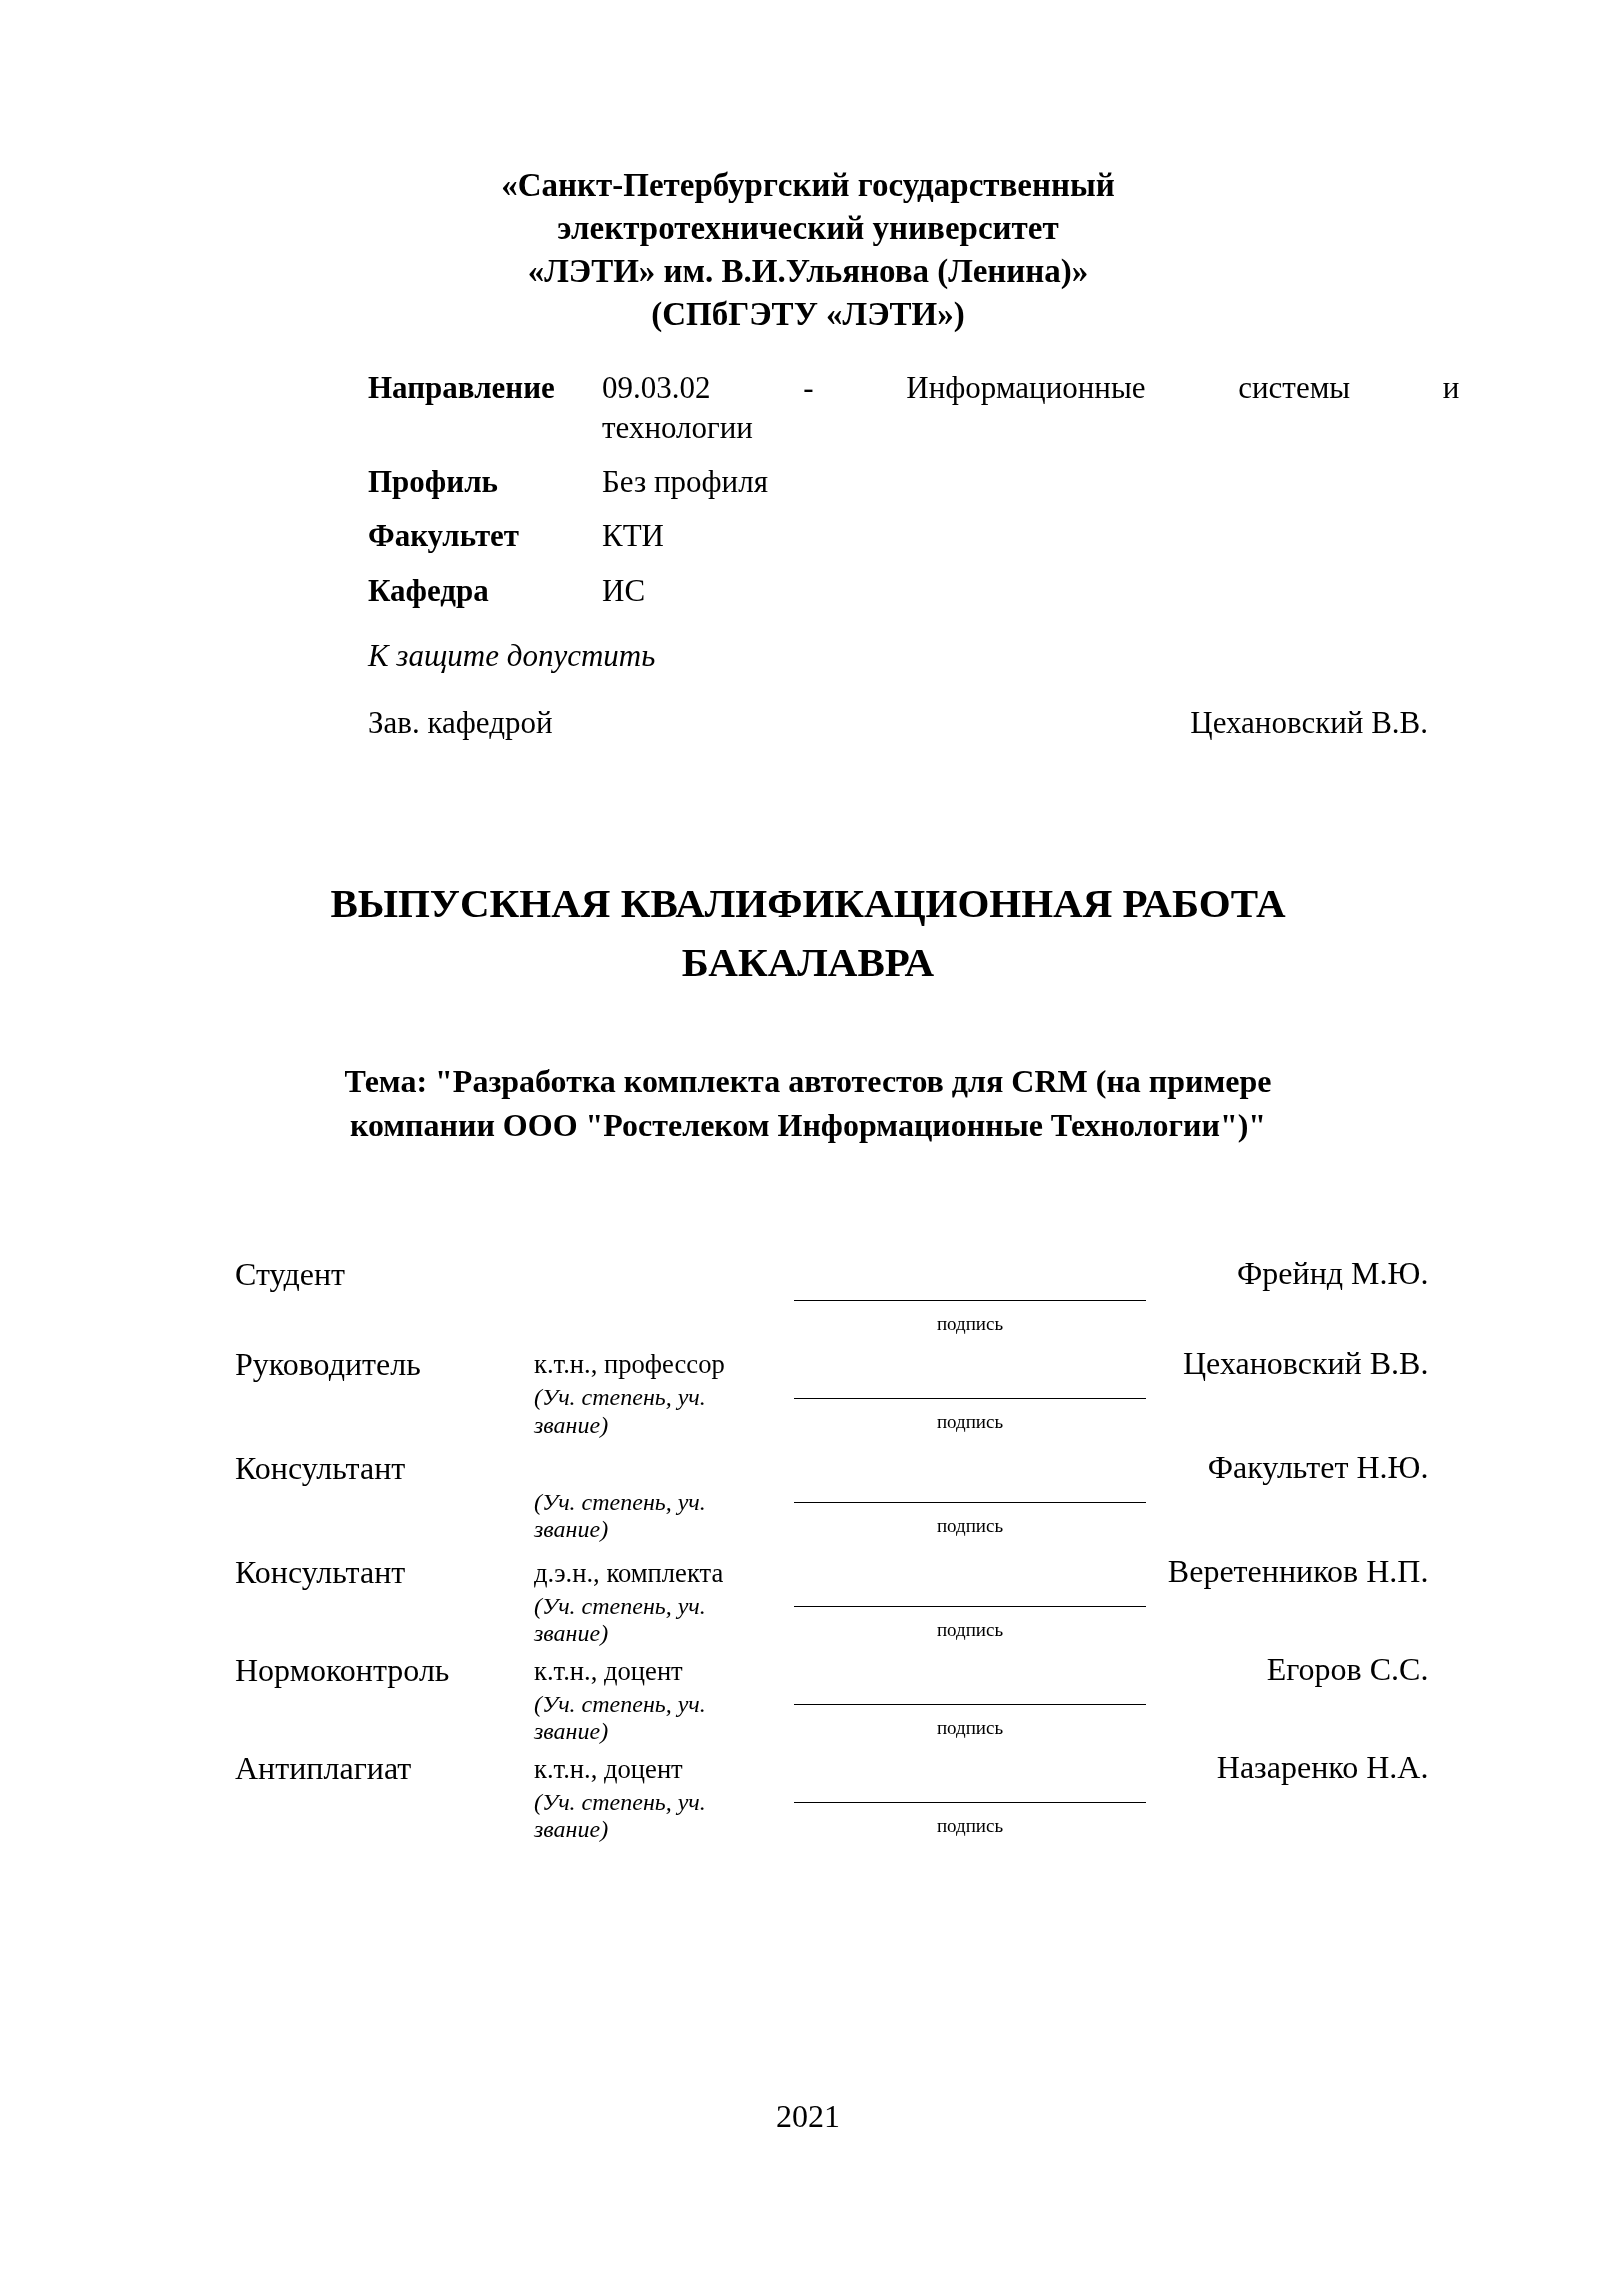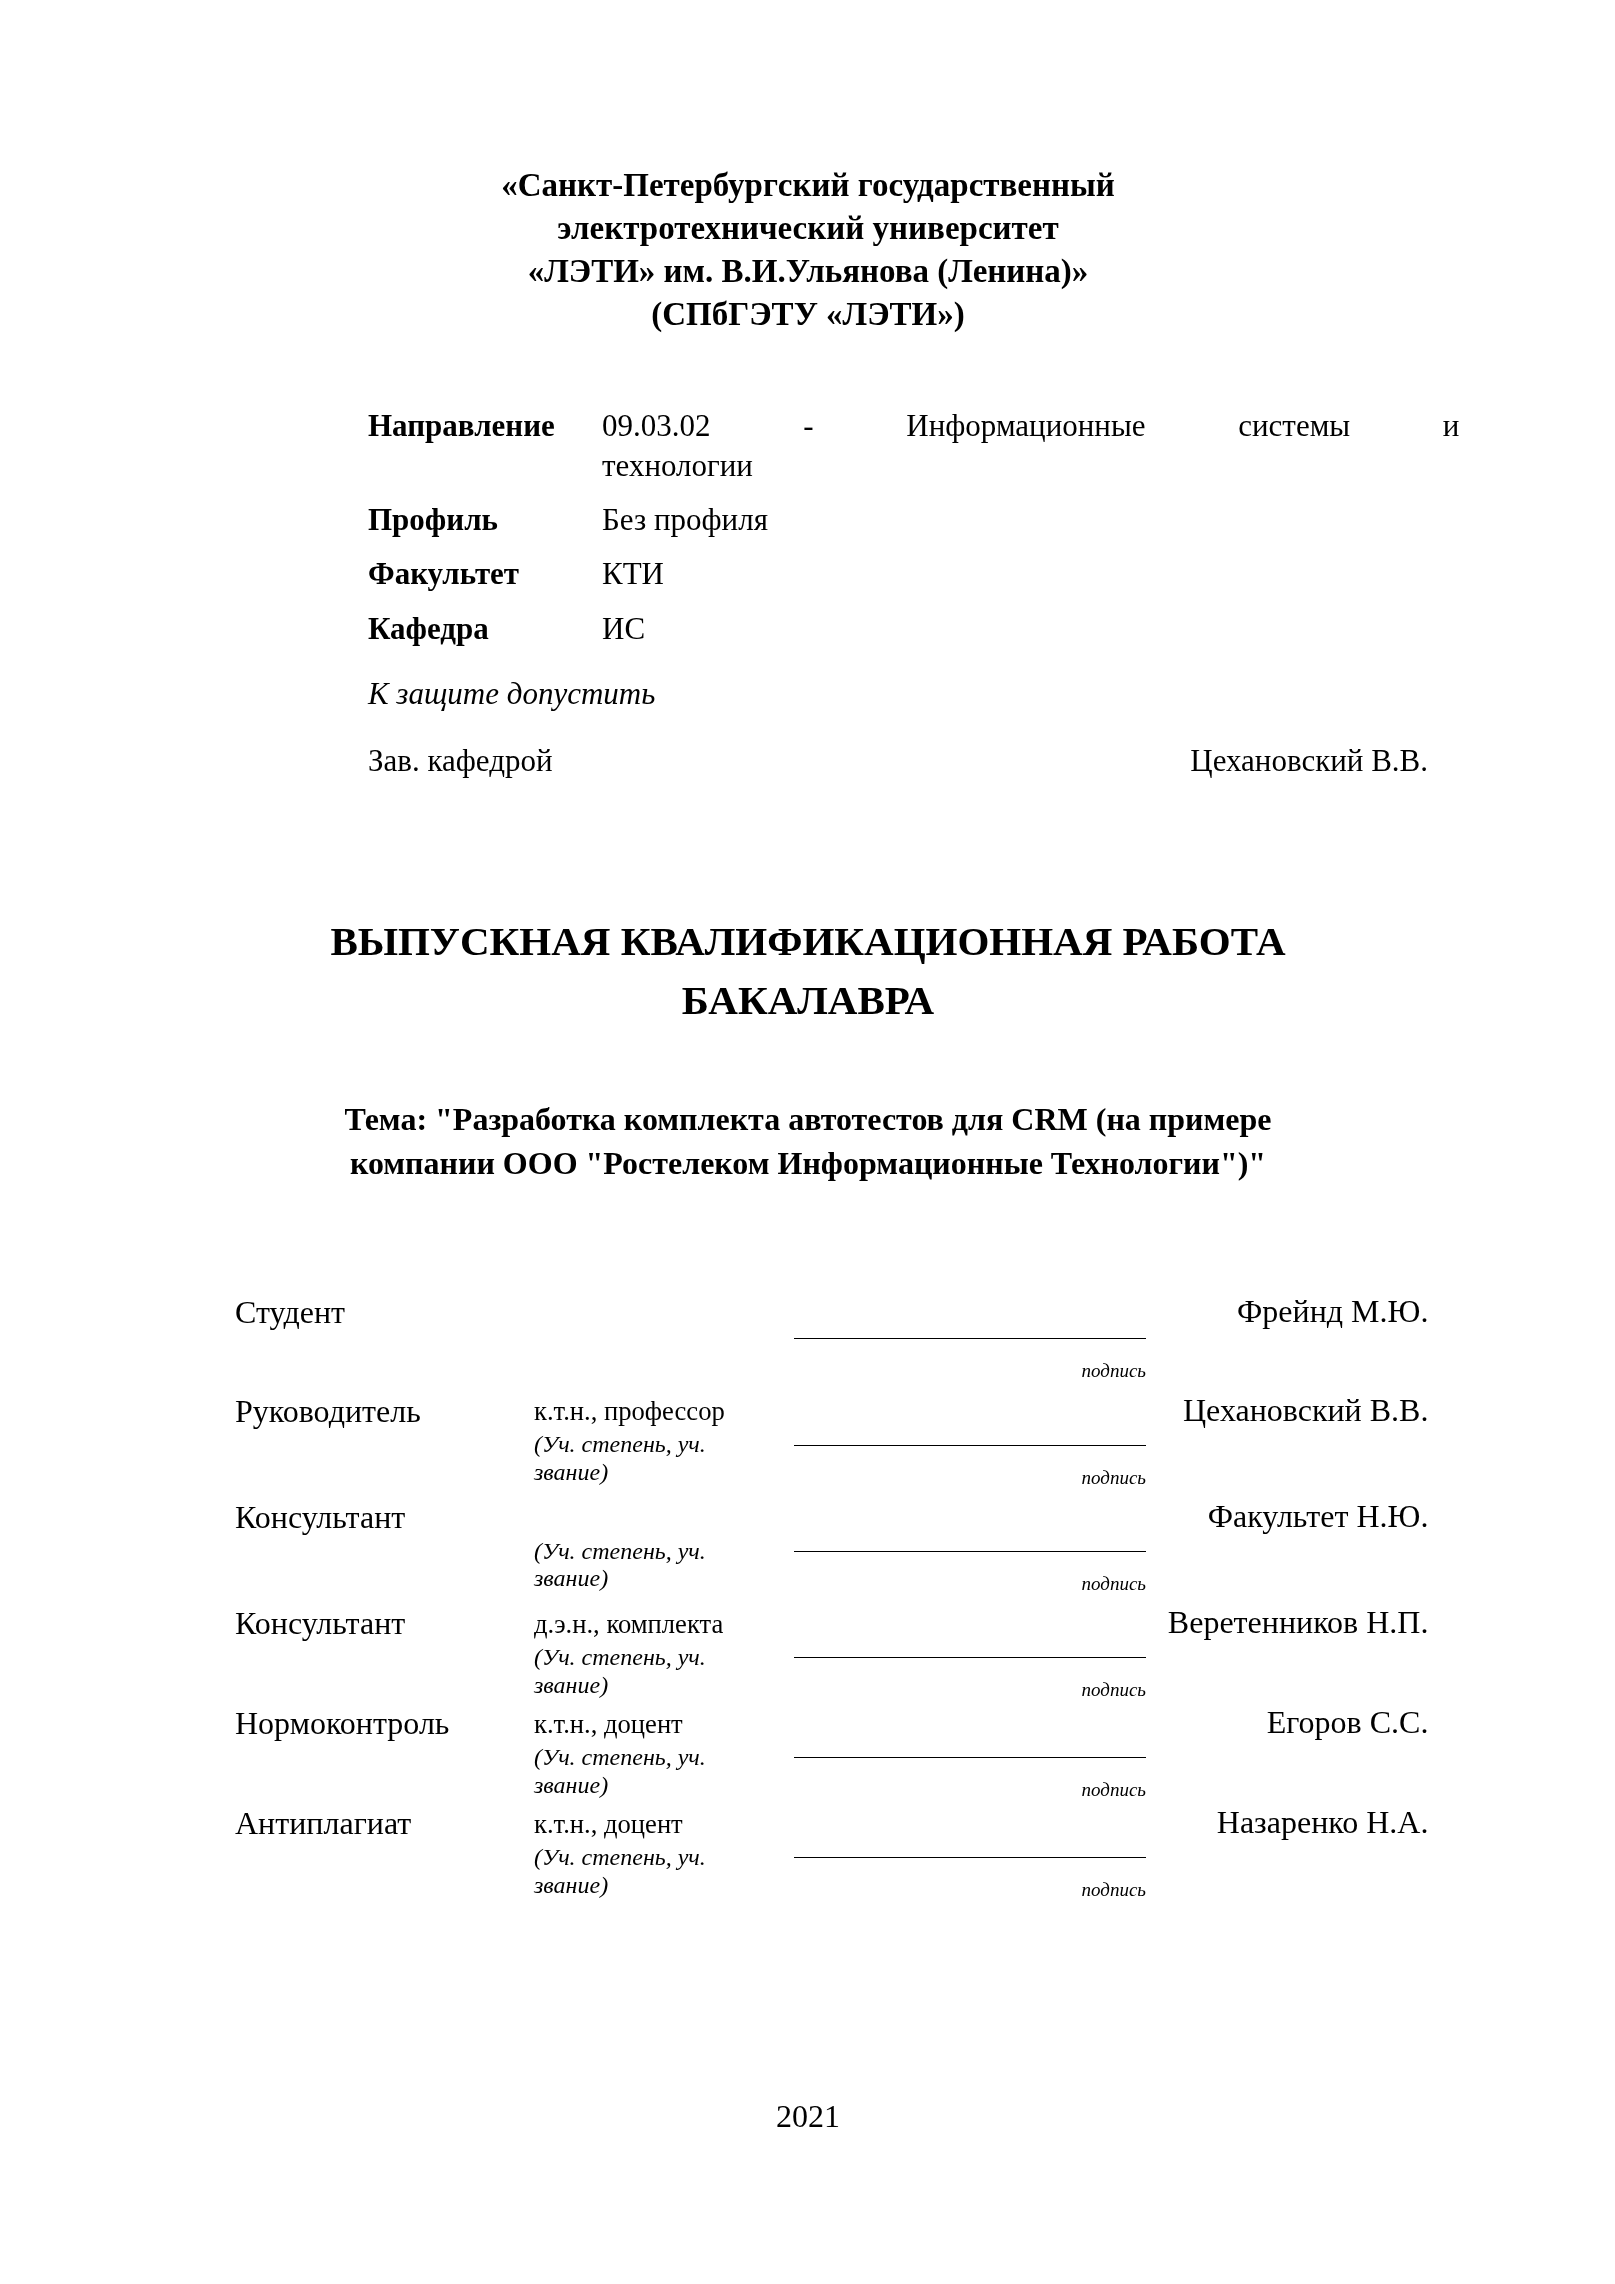--- a/index.html
+++ b/index.html
@@ -30,21 +30,21 @@
     font-size: 33px;
     line-height: 1.30;
     margin: 31px 0 0 0;
   }
   .univ-header div {
     white-space: pre;
   }
 
   
   .meta {
-    margin-top: 70px;
+    margin-top: 32px;
     padding-left: 227px;
     padding-right: 15.6px;
   }
   .meta-row {
     display: flex;
     align-items: flex-start;
     margin-bottom: 14px;
   }
   .meta-label {
     width: 234px;
@@ -140,24 +140,23 @@
   }
   .sig-line-wrap {
     flex: 0 0 352px;
     padding-top: 28px;
   }
   .sig-line {
     border-bottom: 1.6px solid #000;
     height: 28px;
   }
   .sig-caption {
-    text-align: right;
-    font-style: italic;
+    text-align: center;
     font-size: 19px;
-    margin-top: 21px;
+    margin-top: 12px;
   }
   .sig-name {
     flex: 1 1 auto;
     text-align: right;
     font-size: 32px;
     padding-top: 3.1px;
     padding-right: 15.6px;
     white-space: nowrap;
   }
 

